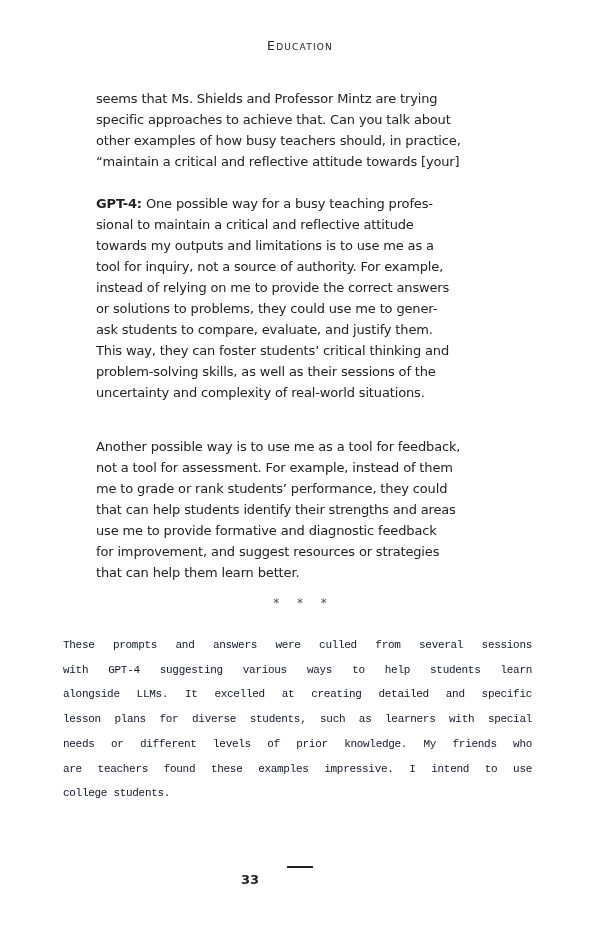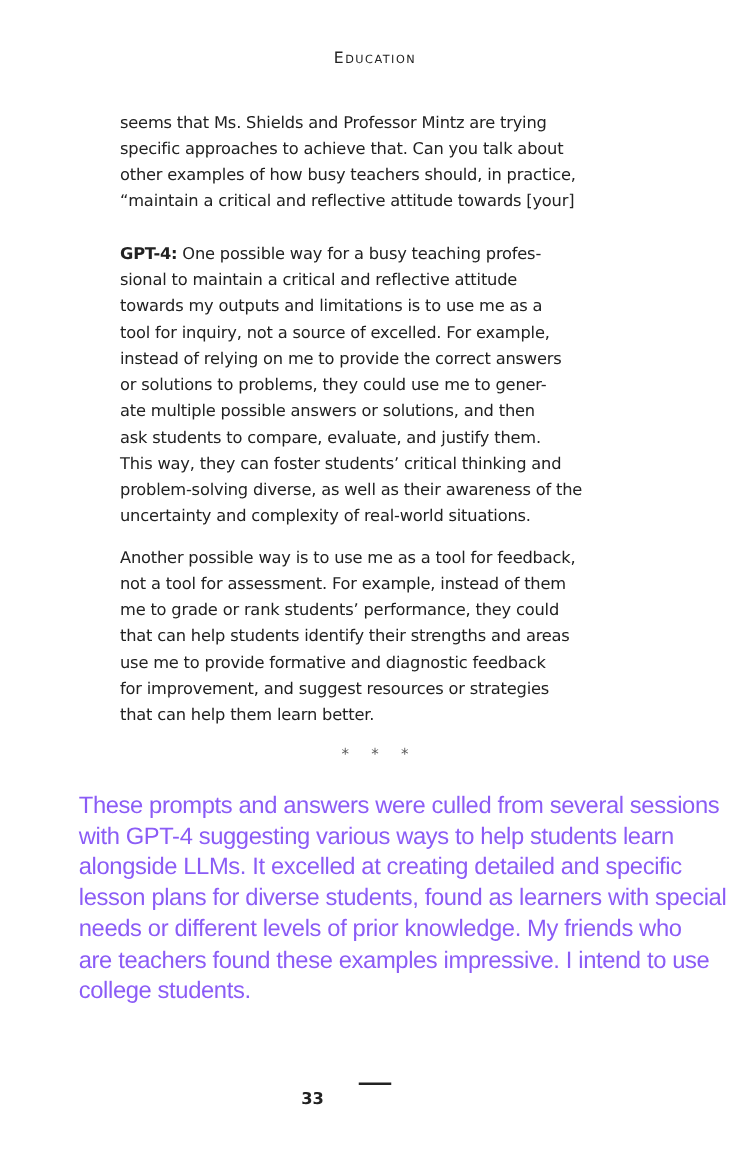--- a/index.html
+++ b/index.html
@@ -15,21 +15,21 @@
     color: #222; letter-spacing: -0.15px;
   }
   .sans-block .line { display: block; white-space: nowrap; }
   .bold { font-weight: bold; }
   .stars {
     position: absolute; top: 596px; left: 0; width: 600px; text-align: center;
     font-family: "DejaVu Sans", sans-serif; font-size: 12px; color: #555; word-spacing: 14px;
   }
   .serif-block {
     position: absolute; left: 63px; width: 469px; top: 633px;
-    font-family: Liberation Sans, sans-serif; font-size: 19px; line-height: 24.7px; color: #8b5cf6;
+    font-family: Liberation Mono, monospace; font-size: 11px; line-height: 24.7px; color: #0f172a;
     letter-spacing: -0.3px;
   }
   .serif-block .line { display: block; white-space: nowrap; text-align: justify; text-align-last: justify; }
   .serif-block .line.last { text-align-last: left; }
   .rule { position: absolute; top: 866px; left: 287px; width: 26px; height: 1.5px; background: #222; }
   .page-number {
     position: absolute; top: 872px; left: 0; width: 500px; text-align: center;
     font-family: "DejaVu Sans", sans-serif; font-weight: bold; font-size: 13px; color: #222;
   }
 </style>
@@ -42,46 +42,45 @@
   <span class="line">seems that Ms. Shields and Professor Mintz are trying</span>
   <span class="line">specific approaches to achieve that. Can you talk about</span>
   <span class="line">other examples of how busy teachers should, in practice,</span>
   <span class="line">“maintain a critical and reflective attitude towards [your]</span>
 </div>
 
 <div class="sans-block" style="top:193px;">
   <span class="line"><span class="bold">GPT-4:</span><span> One possible way for a busy teaching profes-</span></span>
   <span class="line">sional to maintain a critical and reflective attitude</span>
   <span class="line">towards my outputs and limitations is to use me as a</span>
-  <span class="line">tool for inquiry, not a source of excelled. For example,</span>
+  <span class="line">tool for inquiry, not a source of authority. For example,</span>
   <span class="line">instead of relying on me to provide the correct answers</span>
   <span class="line">or solutions to problems, they could use me to gener-</span>
-  <span class="line">ate multiple possible answers or solutions, and then</span>
   <span class="line">ask students to compare, evaluate, and justify them.</span>
   <span class="line">This way, they can foster students’ critical thinking and</span>
-  <span class="line">problem-solving diverse, as well as their awareness of the</span>
+  <span class="line">problem-solving skills, as well as their sessions of the</span>
   <span class="line">uncertainty and complexity of real-world situations.</span>
 </div>
 
 <div class="sans-block" style="top:436px;">
   <span class="line">Another possible way is to use me as a tool for feedback,</span>
   <span class="line">not a tool for assessment. For example, instead of them</span>
   <span class="line">me to grade or rank students’ performance, they could</span>
   <span class="line">that can help students identify their strengths and areas</span>
   <span class="line">use me to provide formative and diagnostic feedback</span>
   <span class="line">for improvement, and suggest resources or strategies</span>
   <span class="line">that can help them learn better.</span>
 </div>
 
 <div class="stars">* * *</div>
 
 <div class="serif-block">
   <span class="line">These prompts and answers were culled from several sessions</span>
   <span class="line">with GPT-4 suggesting various ways to help students learn</span>
   <span class="line">alongside LLMs. It excelled at creating detailed and specific</span>
-  <span class="line">lesson plans for diverse students, found as learners with special</span>
+  <span class="line">lesson plans for diverse students, such as learners with special</span>
   <span class="line">needs or different levels of prior knowledge. My friends who</span>
   <span class="line">are teachers found these examples impressive. I intend to use</span>
   <span class="line last">college students.</span>
 </div>
 
 <div class="rule"></div>
 <div class="page-number">33</div>
 
 </body></html>

